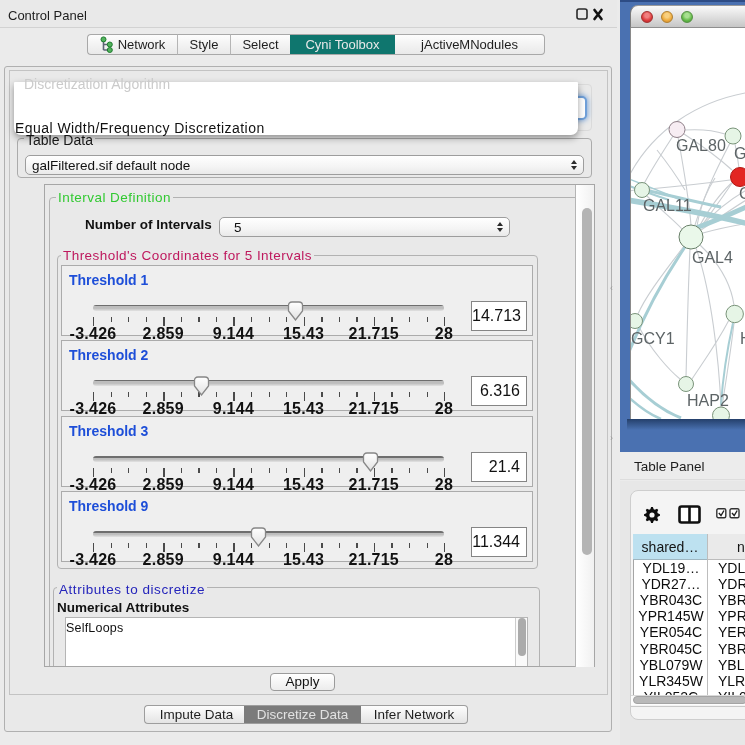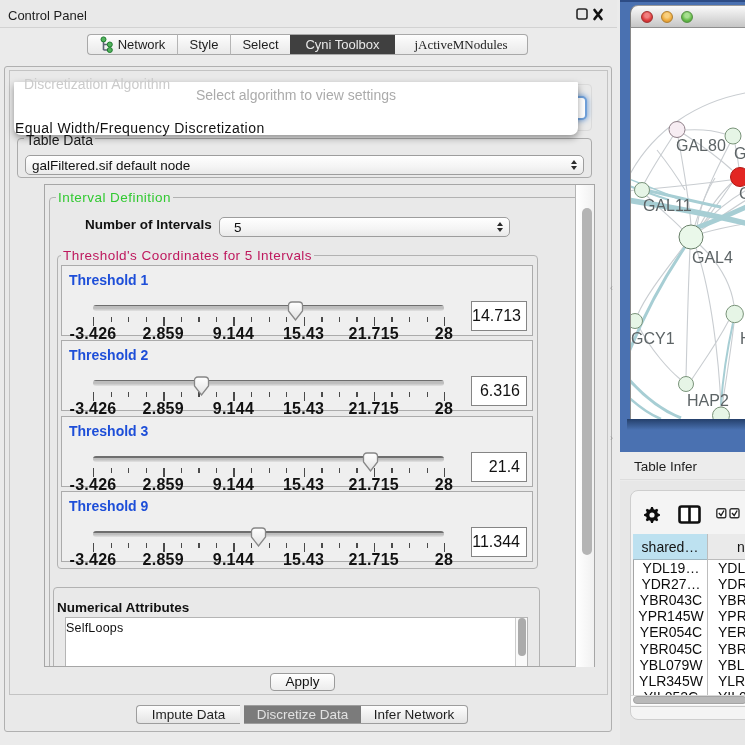--- a/index.html
+++ b/index.html
@@ -5,21 +5,21 @@
 * { margin:0; padding:0; box-sizing:border-box; }
 html,body { width:745px; height:745px; overflow:hidden; }
 body { font-family:"Liberation Sans",sans-serif; background:#ebebeb; position:relative; }
 .abs { position:absolute; }
 .b { font-weight:bold; }
 
 #titlebar { left:0; top:0; width:617px; height:28px; background:#e9e9e9; border-bottom:1px solid #d2d2d2; }
 #titletext { left:8px; top:8px; font-size:13px; color:#1d1d1d; }
 
 .tabseg { position:absolute; top:34px; height:21px; font-size:13px; color:#1e1e1e; display:flex; align-items:center; justify-content:center; background:linear-gradient(#fdfdfd,#e9e9e9); border-top:1px solid #a8a8a8; border-bottom:1px solid #a8a8a8; }
-.tabdark { background:#404040; color:#e8e8e8; }
+.tabdark { background:#0f766e; color:#e8e8e8; }
 
 #outerpanel { left:4px; top:66px; width:608px; height:666px; border:1px solid #b0b0b0; border-radius:3px; background:#e9e9e9; }
 #innerpanel { left:9px; top:70px; width:599px; height:625px; border:1px solid #c3c3c3; background:#e9e9e9; }
 
 #discgroup { left:14px; top:84px; width:578px; height:47px; border:1px solid #dadada; border-radius:4px; }
 #disclabel { left:24px; top:76px; font-size:14px; color:#cbcbcb; z-index:45; }
 #focuscombo { left:558px; top:96px; width:29px; height:24px; background:#fff; border:2px solid #6f9fd8; border-radius:5px; box-shadow:0 0 5px 1px #7fa8da; z-index:30; }
 
 #popup { left:14px; top:82px; width:564px; height:53px; background:#ffffff; border-radius:1px 1px 7px 7px; box-shadow:0 3px 7px rgba(0,0,0,0.38); z-index:40; }
 #popup .r1 { position:absolute; top:5px; width:100%; text-align:center; font-size:14px; color:#ababab; }
@@ -101,31 +101,30 @@
 <svg width="14" height="17" viewBox="0 0 14 17" style="margin-right:4px">
       <path d="M3.5 5 L3.5 14 M3.5 8.5 L8 8.5 M3.5 14 L8 14" stroke="#5d6575" stroke-width="1.6" fill="none"></path>
       <circle cx="3.5" cy="3.4" r="2.5" fill="#52b35c" stroke="#1d7a2e" stroke-width="1"></circle>
       <circle cx="9.8" cy="8.5" r="2.5" fill="#52b35c" stroke="#1d7a2e" stroke-width="1"></circle>
       <circle cx="9.8" cy="14" r="2.5" fill="#52b35c" stroke="#1d7a2e" stroke-width="1"></circle>
     </svg>
 Network</div>
 <div class="tabseg" style="left:177px;width:53px;border-left:1px solid #b5b5b5;">Style</div>
 <div class="tabseg" style="left:230px;width:60px;border-left:1px solid #b5b5b5;">Select</div>
 <div class="tabseg tabdark" style="left:290px;width:105px;">Cyni Toolbox</div>
-<div class="tabseg" style="left:395px;width:133px;border-right:1px solid #a8a8a8;border-radius:0 4px 4px 0;font-family:Liberation Serif, serif;">jActiveMNodules</div>
+<div class="tabseg" style="left:395px;width:150px;border-right:1px solid #a8a8a8;border-radius:0 4px 4px 0;">jActiveMNodules</div>
 
 <div class="abs" id="outerpanel"></div>
 <div class="abs" id="innerpanel"></div>
 
 <div class="abs" id="discgroup"></div>
 <div class="abs" id="focuscombo"></div>
 <div class="abs" id="disclabel">Discretization Algorithm</div>
 
 <div class="abs" id="popup">
-  <div class="r1">Select algorithm to view settings</div>
   <div class="r3">Equal Width/Frequency Discretization</div>
 </div>
 
 <div class="abs" id="tdgroup"></div>
 <div class="abs" id="tdlabel">Table Data</div>
 <div class="combo" id="combo1">
     <span class="txt">galFiltered.sif default node</span>
     <span class="arrows"></span>
   </div>
 
@@ -299,32 +298,33 @@
             <stop offset="0" stop-color="#ffffff"></stop>
             <stop offset="1" stop-color="#e2e2e2"></stop>
           </linearGradient>
         </defs>
         <path d="M1.5,4.5 Q1.5,1 5,1 L12,1 Q15.5,1 15.5,4.5 L15.5,10 L8.5,19 L1.5,10 Z" fill="url(#tg491)" stroke="#878787" stroke-width="1.3"></path>
       </svg>
   <div class="vbox">11.344</div>
 </div>
 
 <div class="abs group" id="attrgroup"></div>
+<div class="gtitle" id="attrtitle">Attributes to discretize</div>
 <div class="abs" id="numattr">Numerical Attributes</div>
 <div class="abs" id="attrlist">
   <div>SelfLoops</div>
 </div>
 <div class="abs" id="alscroll"></div>
 <div class="abs" id="althumb"></div>
 </div>
 <div class="abs" id="vscroll"></div>
 <div class="abs" id="vthumb"></div>
 
 <div class="abs" id="applybtn">Apply</div>
-<div class="btab" style="left:136px;width:104px;border-left:1px solid #9d9d9d;border-radius:4px 0 0 4px;">Impute Data</div>
+<div class="btab" style="left:144px;width:104px;border-left:1px solid #9d9d9d;border-radius:4px 0 0 4px;">Impute Data</div>
 <div class="btab tabdark" style="left:244px;width:117px;">Discretize Data</div>
 <div class="btab" style="left:361px;width:107px;border-right:1px solid #9d9d9d;border-radius:0 4px 4px 0;">Infer Network</div>
 
 <div class="abs" id="desktop"></div>
 <div class="abs" id="shadowband"></div>
 <div class="abs" id="nettitle"></div>
 <div class="abs light" style="left:641px;background:radial-gradient(circle at 50% 35%,#f08080 0 25%,#dd3b3c 60%,#b02525);border:1px solid #a03030;"></div>
 <div class="abs light" style="left:661px;background:radial-gradient(circle at 50% 35%,#f8d080 0 25%,#eeab3d 60%,#c7822a);border:1px solid #b08030;"></div>
 <div class="abs light" style="left:681px;background:radial-gradient(circle at 50% 35%,#a8e090 0 25%,#64ba49 60%,#3f9230);border:1px solid #559044;"></div>
 <div class="abs" id="netcontent">
@@ -383,21 +383,21 @@
     <text x="738" y="199">CR</text>
     <text x="642" y="211">GAL11</text>
     <text x="691" y="263">GAL4</text>
     <text x="630" y="344">GCY1</text>
     <text x="739" y="344">HI</text>
     <text x="686" y="406">HAP2</text>
   </g>
 </svg>
 </div>
 <div class="abs" id="tablepanelbar"></div>
-<div class="abs" id="tptext">Table Infer</div>
+<div class="abs" id="tptext">Table Panel</div>
 <div class="abs" id="tpbg"></div>
 <div class="abs" id="tcontainer"></div>
 
 <svg class="abs" style="left:644px;top:507px" width="16" height="16" viewBox="0 0 16 16">
   <path fill="#0c0c0c" fill-rule="evenodd" d="M15.95,7.14 L15.95,8.86 L13.76,9.69 L13.26,10.88 L14.23,13.01 L13.01,14.23 L10.88,13.26 L9.69,13.76 L8.86,15.95 L7.14,15.95 L6.31,13.76 L5.12,13.26 L2.99,14.23 L1.77,13.01 L2.74,10.88 L2.24,9.69 L0.05,8.86 L0.05,7.14 L2.24,6.31 L2.74,5.12 L1.77,2.99 L2.99,1.77 L5.12,2.74 L6.31,2.24 L7.14,0.05 L8.86,0.05 L9.69,2.24 L10.88,2.74 L13.01,1.77 L14.23,2.99 L13.26,5.12 L13.76,6.31 Z M8,5.4 A2.6,2.6 0 1 0 8,10.6 A2.6,2.6 0 1 0 8,5.4 Z"></path>
 </svg>
 <svg class="abs" style="left:678px;top:505px" width="23" height="19" viewBox="0 0 23 19">
   <rect x="1.5" y="1.5" width="20" height="16" rx="2" fill="#fff" stroke="#111" stroke-width="2.6"></rect>
   <line x1="11.5" y1="1.5" x2="11.5" y2="17.5" stroke="#111" stroke-width="2.6"></line>
 </svg>

